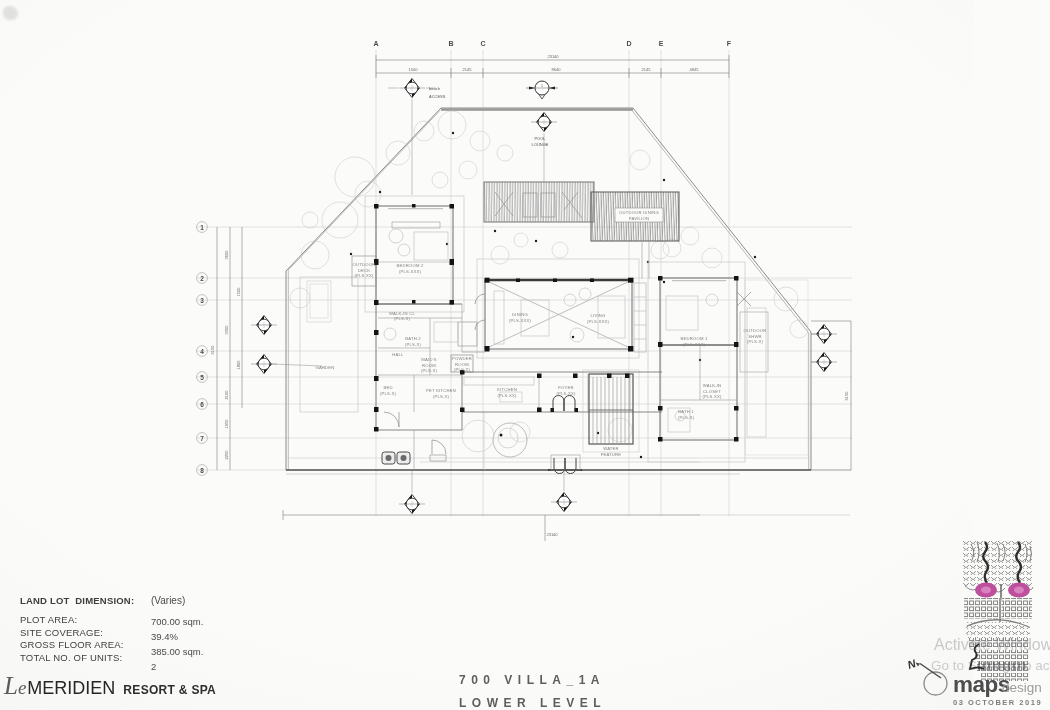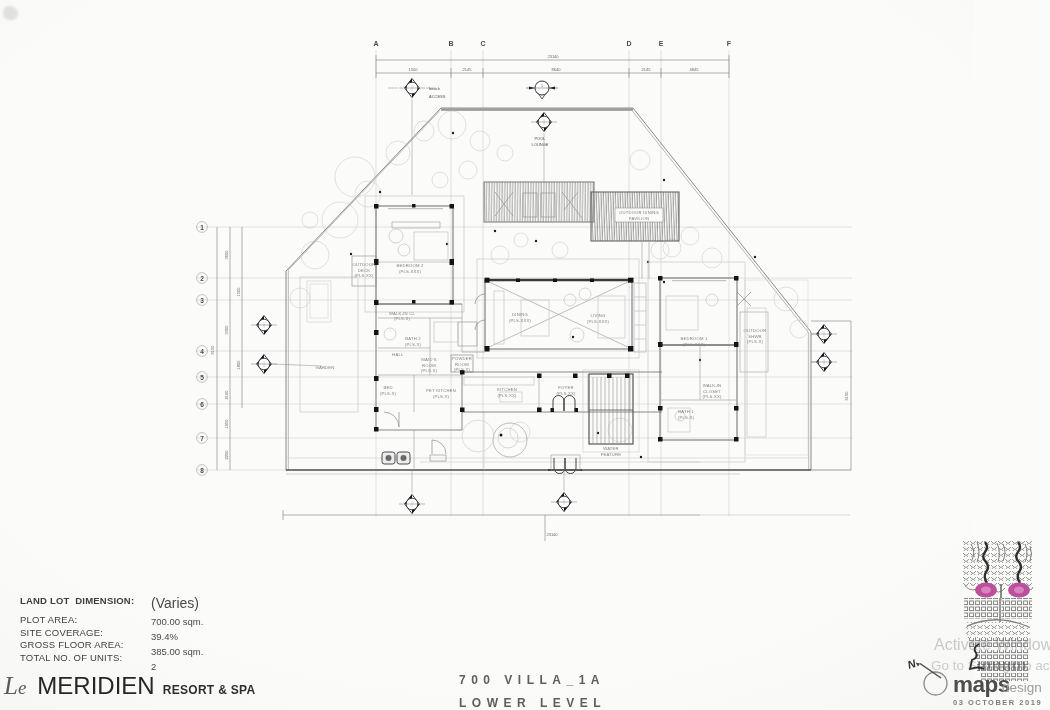--- a/index.html
+++ b/index.html
@@ -435,36 +435,36 @@
   <g font-size="4" fill="#555">
     <text x="429" y="90">beach</text>
     <text x="429" y="97.5">ACCESS</text>
     <text x="540" y="140" text-anchor="middle">POOL</text>
     <text x="540" y="146" text-anchor="middle">LOUNGE</text>
   </g>
 </g>
 </svg>
 
 <div class="txt" style="left:20px;top:595px;font-size:9.5px;font-weight:bold;color:#3e3e3e;letter-spacing:0.2px;filter:blur(0.3px);">LAND LOT&nbsp; DIMENSION:</div>
-<div class="txt" style="left:151px;top:595px;font-size:14px;color:#4a4a4a;filter:blur(0.3px);">(Varies)</div>
+<div class="txt" style="left:151px;top:595px;font-size:10px;color:#4a4a4a;filter:blur(0.3px);">(Varies)</div>
 <div class="txt" style="left:20px;top:614px;font-size:9.5px;font-weight:normal;color:#3e3e3e;line-height:12.5px;letter-spacing:0.2px;filter:blur(0.3px);">
 PLOT AREA:<br>
 SITE COVERAGE:<br>
 GROSS FLOOR AREA:<br>
 TOTAL NO. OF UNITS:
 </div>
 <div class="txt" style="left:151px;top:614px;font-size:9.5px;color:#4a4a4a;line-height:15px;filter:blur(0.3px);">
 700.00 sqm.<br>
 39.4%<br>
 385.00 sqm.<br>
 2
 </div>
 
 <div class="txt" style="left:4px;top:672px;filter:blur(0.35px);">
-<span style="font-family:Liberation Serif, serif;font-style:italic;font-size:25px;color:#5a5a5a;">L<span style="font-size:19px;">e</span></span><span style="font-size:24px;color:#262626;letter-spacing:0px;margin-left:11px;">MERIDIEN</span><span style="font-size:12px;font-weight:bold;color:#2e2e2e;letter-spacing:0.3px;margin-left:8px;">RESORT &amp; SPA</span>
+<span style="font-family:Liberation Serif, serif;font-style:italic;font-size:25px;color:#5a5a5a;">L<span style="font-size:19px;">e</span></span><span style="font-size:18px;color:#262626;letter-spacing:0px;margin-left:1px;">MERIDIEN</span><span style="font-size:12px;font-weight:bold;color:#2e2e2e;letter-spacing:0.3px;margin-left:8px;">RESORT &amp; SPA</span>
 </div>
 
 <div class="txt" style="left:459px;top:657px;font-size:12px;font-weight:bold;color:#5e5e5e;letter-spacing:5.5px;line-height:23px;filter:blur(0.4px);margin-top:12px;">
 700 VILLA_1A<br>
 LOWER LEVEL
 </div>
 
 <div class="txt" style="left:934px;top:636px;font-size:16px;color:#c9c9c9;font-weight:400;">Activate Windows</div>
 <div class="txt" style="left:931px;top:658px;font-size:13.5px;color:#cbcbcb;">Go to Settings to activate</div>
 

